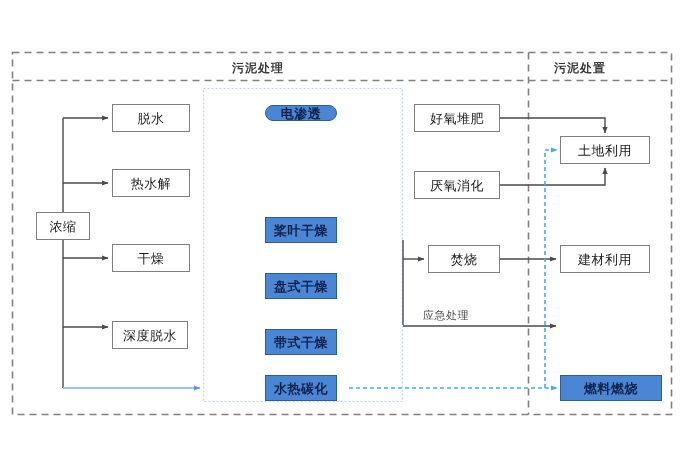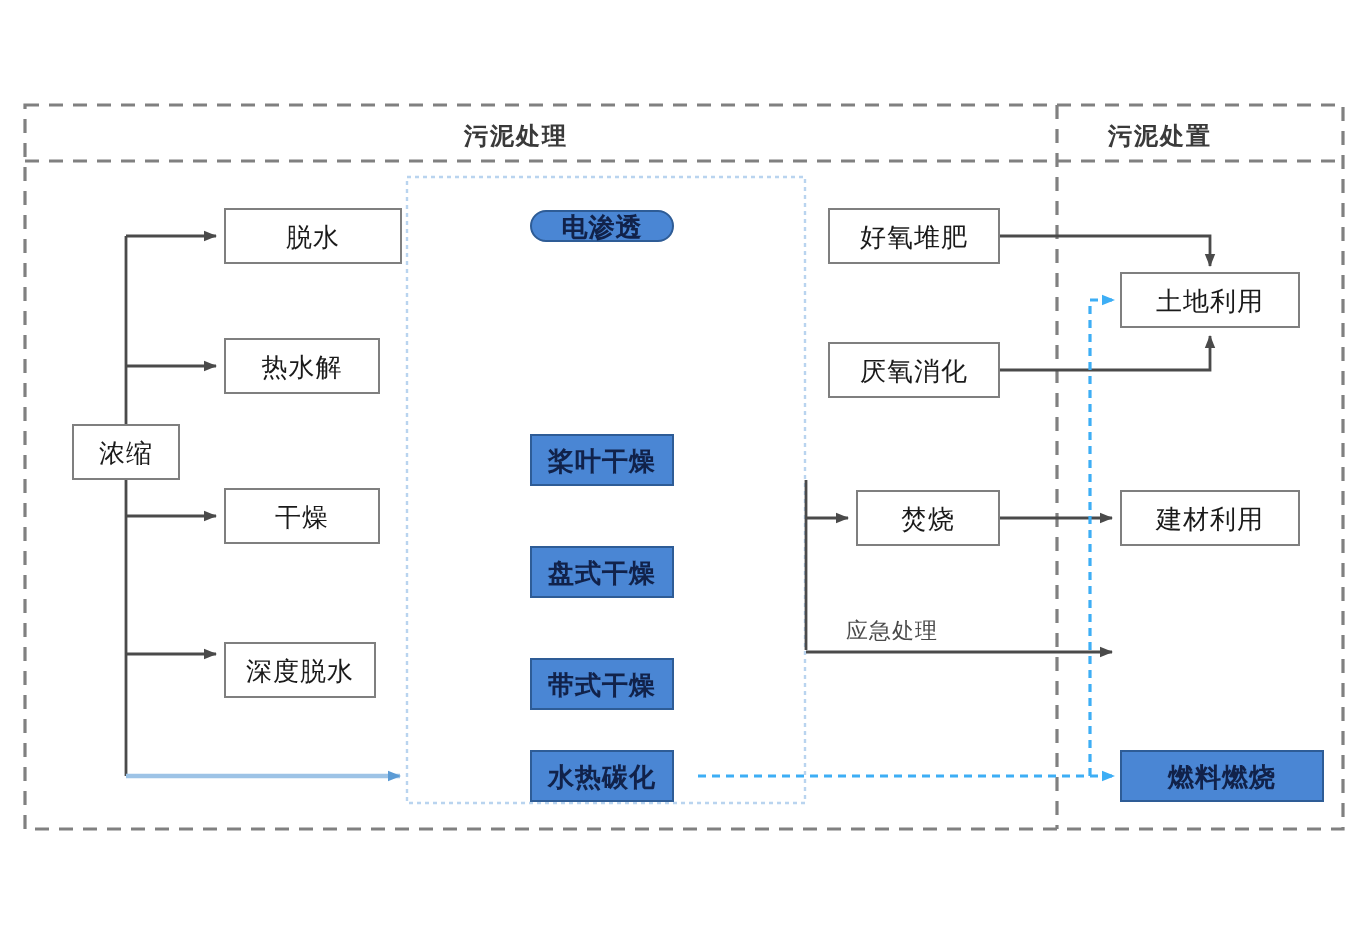--- a/index.html
+++ b/index.html
@@ -125,21 +125,21 @@
     <line x1="545" y1="388" x2="545" y2="150" stroke="#3daef5" stroke-width="1.6" stroke-dasharray="4,3"></line>
 
     <path d="M545,150 L557,150" stroke="#3daef5" stroke-width="1.6" fill="none" stroke-dasharray="4,3" marker-end="url(#arrow-cyan)"></path>
   </svg>
 
   <div class="zone-label" style="left:232px; top:60px;">污泥处理</div>
   <div class="zone-label" style="left:554px; top:60px;">污泥处置</div>
 
   <div class="node node-white" style="left:36px; top:212px; width:54px; height:28px;">浓缩</div>
 
-  <div class="node node-white" style="left:112px; top:104px; width:89px; height:28px;">脱水</div>
+  <div class="node node-white" style="left:112px; top:104px; width:78px; height:28px;">脱水</div>
   <div class="node node-white" style="left:112px; top:169px; width:78px; height:28px;">热水解</div>
   <div class="node node-white" style="left:112px; top:244px; width:78px; height:28px;">干燥</div>
   <div class="node node-white" style="left:112px; top:321px; width:76px; height:28px;">深度脱水</div>
 
   <div class="node node-blue" style="left:265px; top:105px; width:72px; height:16px;border-radius:12px;">电渗透</div>
   <div class="node node-blue" style="left:265px; top:217px; width:72px; height:26px;">桨叶干燥</div>
   <div class="node node-blue" style="left:265px; top:273px; width:72px; height:26px;text-align:center;">盘式干燥</div>
   <div class="node node-blue" style="left:265px; top:329px; width:72px; height:26px;">带式干燥</div>
   <div class="node node-blue" style="left:265px; top:375px; width:72px; height:26px;">水热碳化</div>
 

